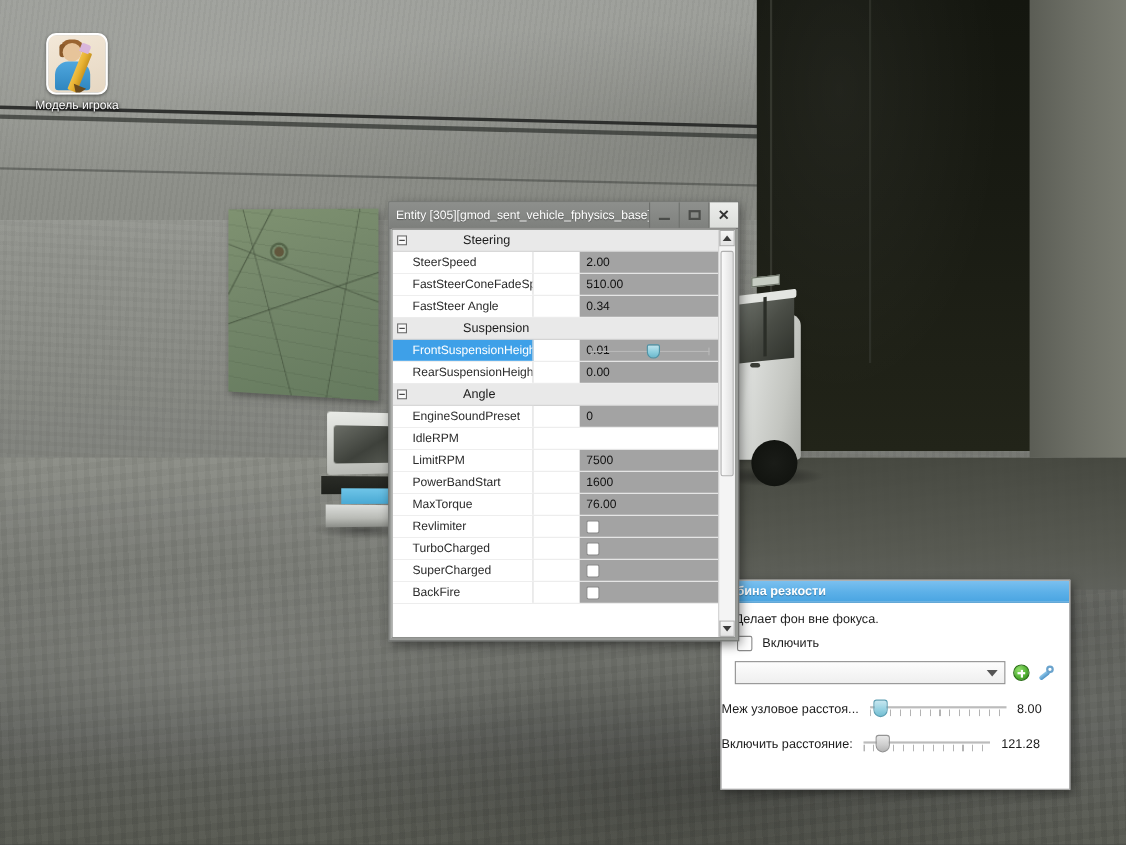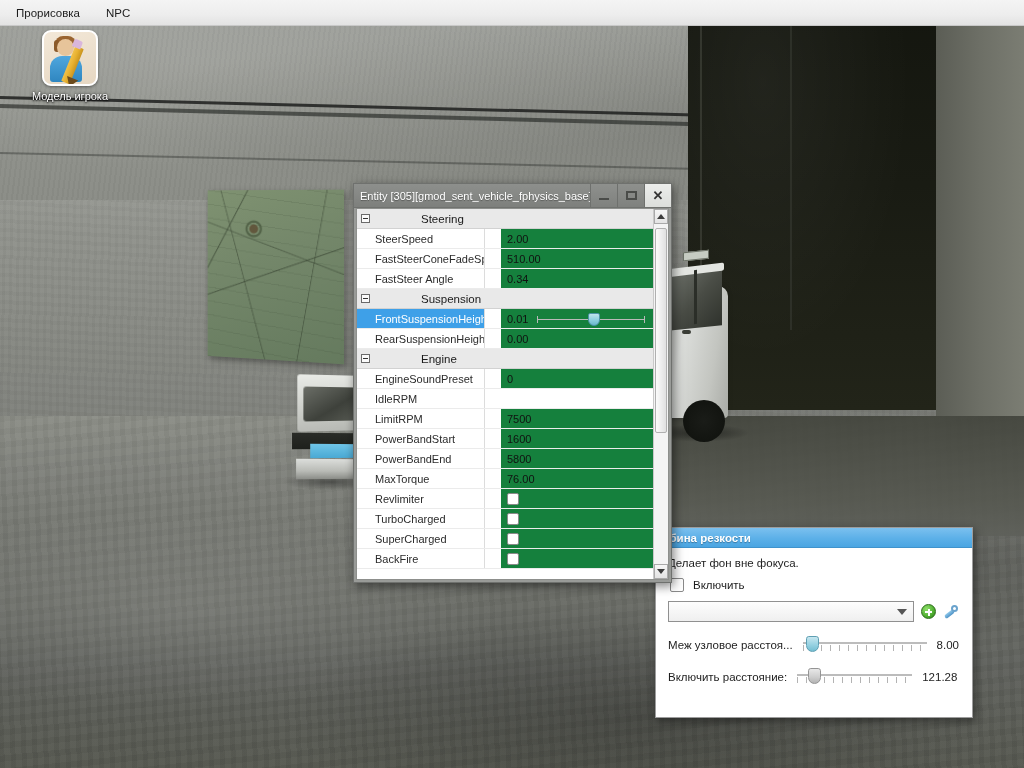--- a/index.html
+++ b/index.html
@@ -326,40 +326,40 @@
   .grp-box:after {
     content:""; position:absolute; left: 1px; top: 3px;
     width: 5px; height: 1px; background: #333;
   }
   .grp-name { font-size: 11.5px; color: #1a1a1a; margin-left: 44px; }
 
   .prop-row {
     display: flex; height: 20px;
     border-bottom: 1px solid #ebebeb;
     align-items: stretch;
-    gap: 16px;
   }
   .prop-row .key {
     width: 128px; flex: none;
     padding-left: 18px;
     display: flex; align-items: center;
     font-size: 11px; color: #2b2b2b;
     border-right: 1px solid #dcdcdc;
     background: #fff;
     overflow: hidden; white-space: nowrap;
   }
   .prop-row.sel .key {
     background: #3ea0e8; color: #ffffff;
   }
   .prop-row .val {
     flex: 1; display: flex; align-items: center;
     padding-left: 6px;
     font-size: 11px; color: #111;
-    background: #15803d;
+    background: #a3a3a3;
     position: relative;
+    margin-left: 42px;
   }
   .cb {
     width: 12px; height: 12px;
     border: 1px solid #8a8a8a; border-radius: 2px;
     background: #ffffff;
   }
   
   .mini-slider {
     position: absolute; right: 8px; top: 50%; transform: translateY(-50%);
     width: 108px; height: 12px;
@@ -474,21 +474,21 @@
     transform: rotate(-38deg); border-radius: 2px;
   }
   .icon-wrench .head {
     position:absolute; left: 9px; top: 1px; width: 7px; height: 7px;
     border: 2px solid #6aa3cd; border-radius: 50%;
     background: transparent;
   }
 
   .dof-slider-row {
     display: flex; align-items: center;
-    padding-left: 12px; margin-top: 14px;
+    margin-top: 14px;
   }
   .dof-slider-row .cap {
     font-size: 11.5px; color: #1d1d1d;
     white-space: nowrap;
   }
   .sld {
     position: relative;
     height: 18px;
     margin: 0 10px;
     flex: none;
@@ -548,24 +548,20 @@
     <div class="car-wheel"></div>
 
     <div class="veh2-shadow"></div>
     <div class="veh2"></div>
     <div class="veh2-glass"></div>
     <div class="veh2-bumper"></div>
     <div class="veh2-blue"></div>
     <div class="veh2-low"></div>
   </div>
 
-  <div class="menubar">
-    <div class="mitem">Прорисовка</div>
-    <div class="mitem">NPC</div>
-  </div>
 
   <div class="desk-icon">
     <div class="tile">
       <div class="pm-hair"></div>
       <div class="pm-hair2"></div>
       <div class="pm-head"></div>
       <div class="pm-body"></div>
       <div class="pm-pencil"></div>
       <div class="pm-pencil-eraser"></div>
       <div class="pm-pencil-tip"></div>
@@ -626,40 +622,36 @@
             </span>
           </div>
         </div>
         <div class="prop-row">
           <div class="key">RearSuspensionHeight</div>
           <div class="val">0.00</div>
         </div>
 
         <div class="grp-row">
           <div class="grp-box"></div>
-          <div class="grp-name">Engine</div>
+          <div class="grp-name">Angle</div>
         </div>
         <div class="prop-row">
           <div class="key">EngineSoundPreset</div>
           <div class="val">0</div>
         </div>
         <div class="prop-row">
           <div class="key">IdleRPM</div>
         </div>
         <div class="prop-row">
           <div class="key">LimitRPM</div>
           <div class="val">7500</div>
         </div>
         <div class="prop-row">
           <div class="key">PowerBandStart</div>
           <div class="val">1600</div>
-        </div>
-        <div class="prop-row">
-          <div class="key">PowerBandEnd</div>
-          <div class="val">5800</div>
         </div>
         <div class="prop-row">
           <div class="key">MaxTorque</div>
           <div class="val">76.00</div>
         </div>
         <div class="prop-row">
           <div class="key">Revlimiter</div>
           <div class="val">
             <span class="cb"></span>
           </div>

